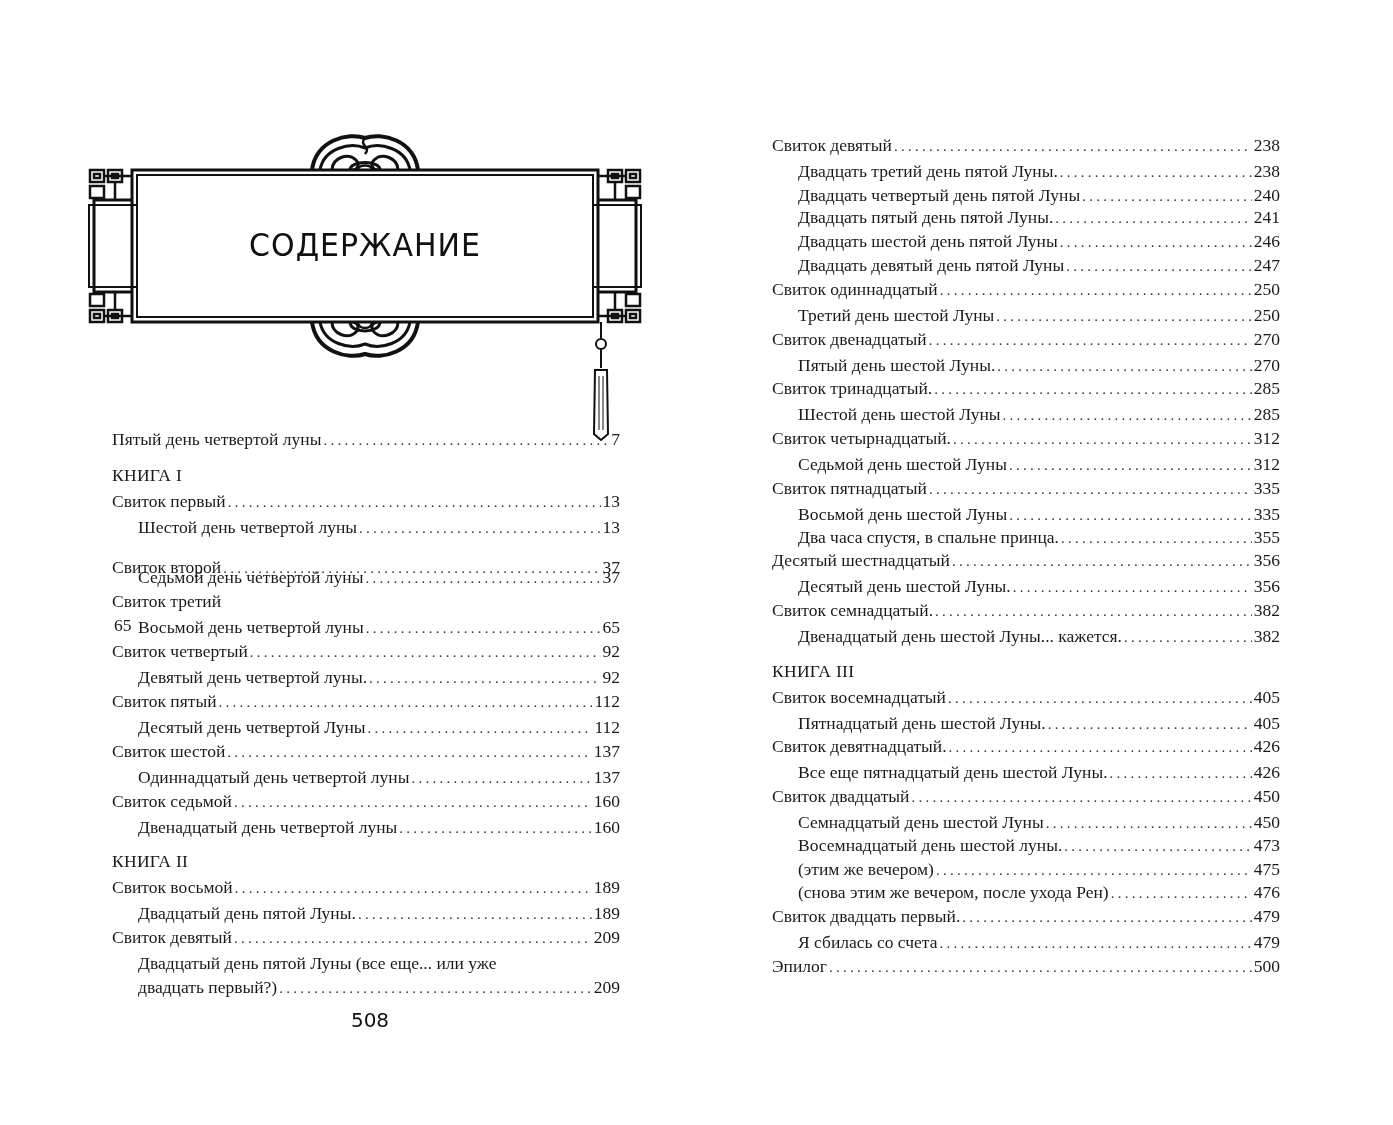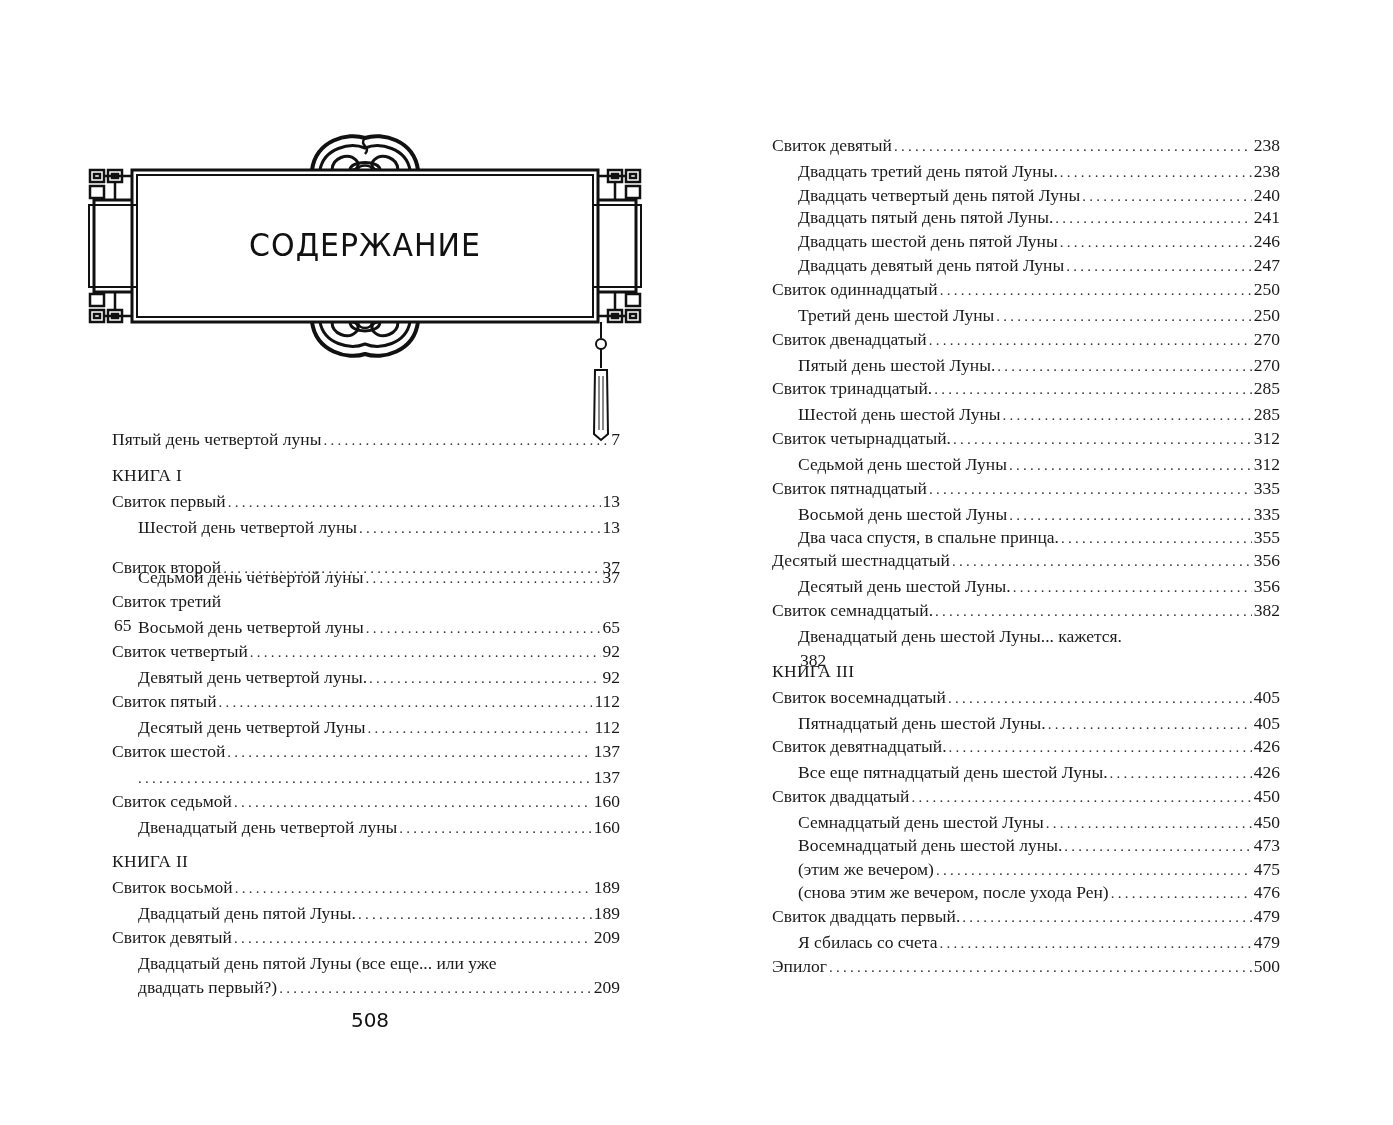--- a/index.html
+++ b/index.html
@@ -180,20 +180,21 @@
           <span class="label">Десятый день четвертой Луны</span>
           <span class="leader"></span>
           <span class="pg">112</span>
         </div>
       <div class="entry" style="top:739px;">
           <span class="label">Свиток шестой</span>
           <span class="leader"></span>
           <span class="pg">137</span>
         </div>
       <div class="entry indent" style="top:765px;">
+          <span class="label">Одиннадцатый день четвертой луны</span>
           <span class="leader"></span>
           <span class="pg">137</span>
         </div>
       <div class="entry" style="top:789px;">
           <span class="label">Свиток седьмой</span>
           <span class="leader"></span>
           <span class="pg">160</span>
         </div>
       <div class="entry indent" style="top:815px;">
           <span class="label">Двенадцатый день четвертой луны</span>
@@ -326,21 +327,21 @@
       <div class="entry indent" style="top:574px;">
           <span class="label">Десятый день шестой Луны.</span>
           <span class="leader"></span>
           <span class="pg">356</span>
         </div>
       <div class="entry" style="top:598px;">
           <span class="label">Свиток семнадцатый.</span>
           <span class="leader"></span>
           <span class="pg">382</span>
         </div>
-      <div class="entry indent" style="top:624px;flex-direction:column;">
+      <div class="entry indent" style="top:624px;">
           <span class="label">Двенадцатый день шестой Луны... кажется.</span>
           <span class="leader"></span>
           <span class="pg">382</span>
         </div>
 
       <div class="book-heading" style="top:659px;">КНИГА III</div>
 
       <div class="entry" style="top:685px;">
           <span class="label">Свиток восемнадцатый</span>
           <span class="leader"></span>

